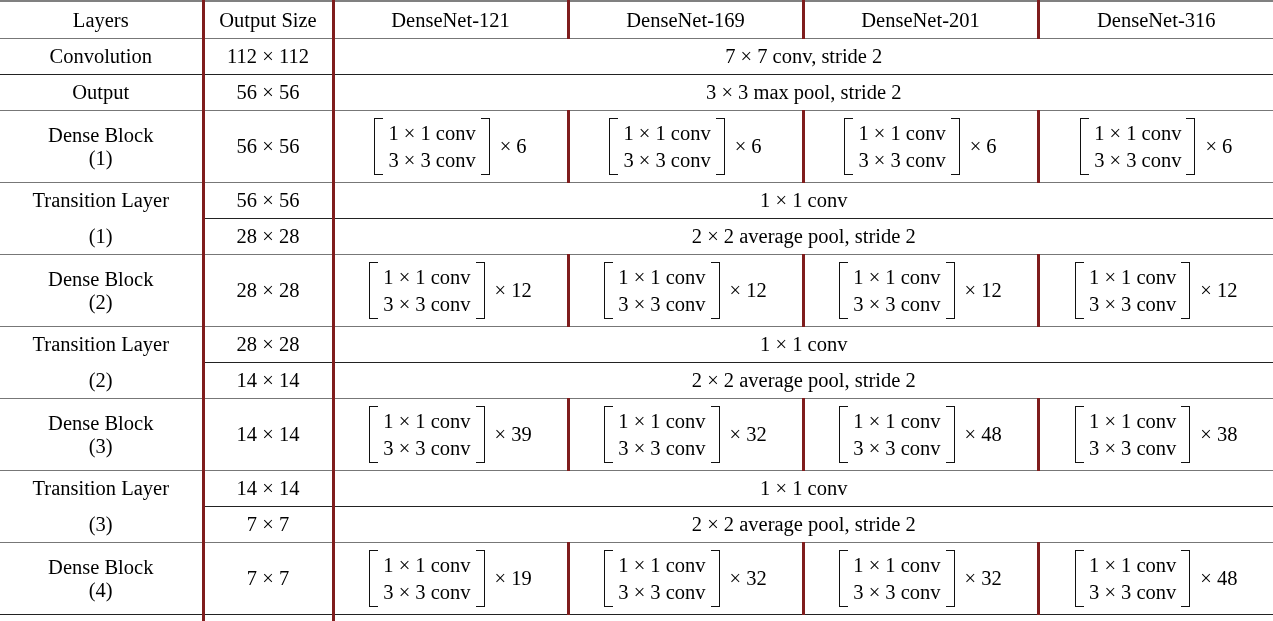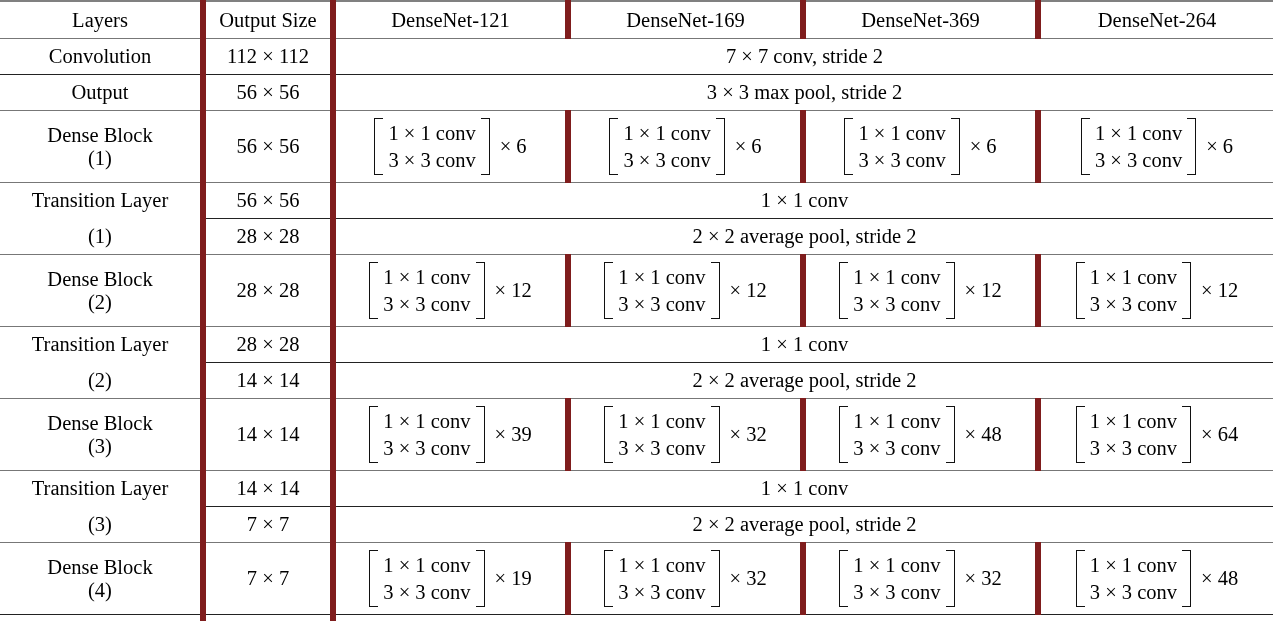--- a/index.html
+++ b/index.html
@@ -23,21 +23,21 @@
   }
 
   table.arch {
     border-collapse: collapse;
     width: 1273px;
     table-layout: fixed;
     font-size: 20.5px;
   }
 
   table.arch td, table.arch th {
-    border-left: 6px solid #7f1d1d;
+    border-left: 3px solid #7f1d1d;
     border-right: 1px solid #111;
     text-align: center;
     vertical-align: middle;
     font-weight: normal;
     padding: 0;
     line-height: 1.12;
   }
 
   
   table.arch tr > *:first-child { border-left: none; }
@@ -103,22 +103,22 @@
         <col class="col-net">
         <col class="col-net">
     </colgroup>
 
     <tbody>
         <tr>
       <th class="h-head rule-top rule-mid">Layers</th>
       <th class="h-head rule-top rule-mid">Output Size</th>
       <th class="h-head rule-top rule-mid">DenseNet-121</th>
       <th class="h-head rule-top rule-mid">DenseNet-169</th>
-      <th class="h-head rule-top rule-mid">DenseNet-369</th>
-      <th class="h-head rule-top rule-mid">DenseNet-264</th>
+      <th class="h-head rule-top rule-mid">DenseNet-201</th>
+      <th class="h-head rule-top rule-mid">DenseNet-316</th>
     </tr>
 
     <tr>
       <td class="h-single rule-thin">Convolution</td>
       <td class="h-single rule-thin">112 × 112</td>
       <td class="h-single rule-thin" colspan="4">7 × 7 conv, stride 2</td>
     </tr>
 
     <tr>
       <td class="h-single rule-mid">Output</td>
@@ -316,21 +316,21 @@
       <td class="h-block rule-mid">
         <div class="block-cell">
           <div class="bracket">
             <div class="bar left"></div>
             <div class="rows">
               <div>1 × 1 conv</div>
               <div>3 × 3 conv</div>
             </div>
             <div class="bar right"></div>
           </div>
-          <div class="mult">× 64</div>
+          <div class="mult">× 38</div>
         </div>
       </td>
     </tr>
 
     <tr>
       <td class="h-single">Transition Layer</td>
       <td class="h-single rule-thin">14 × 14</td>
       <td class="h-single rule-thin" colspan="4">1 × 1 conv</td>
     </tr>
     <tr>

